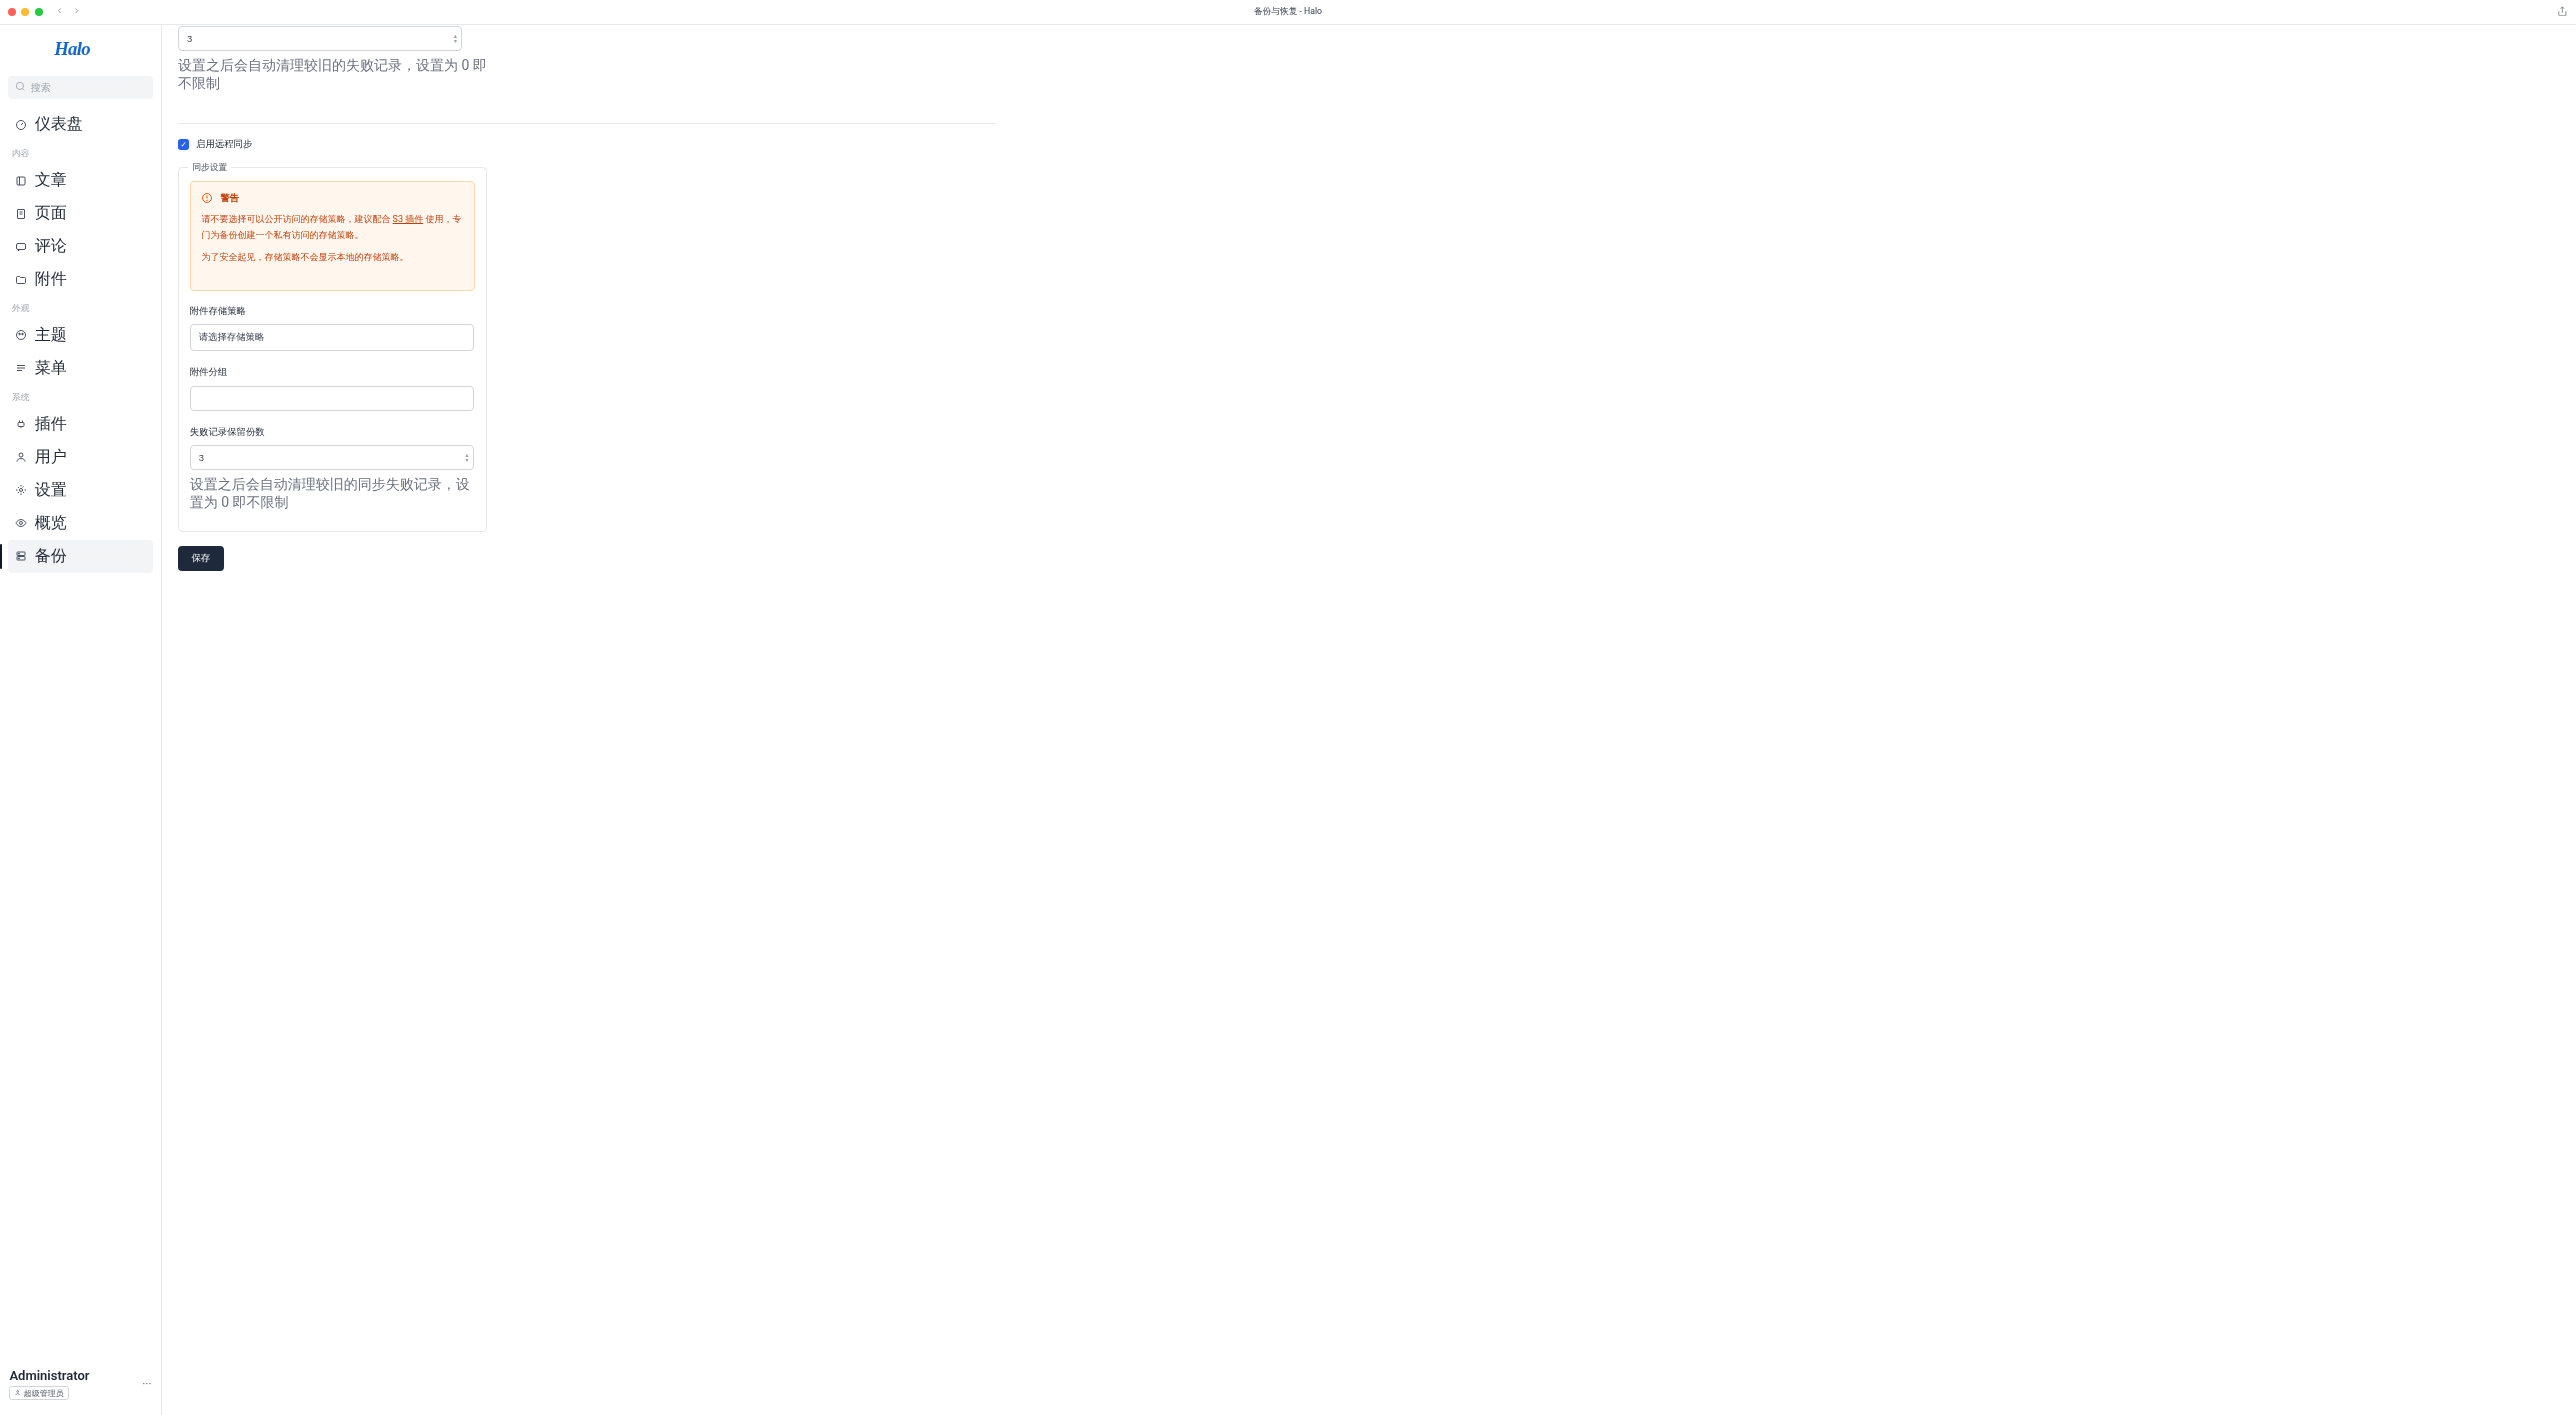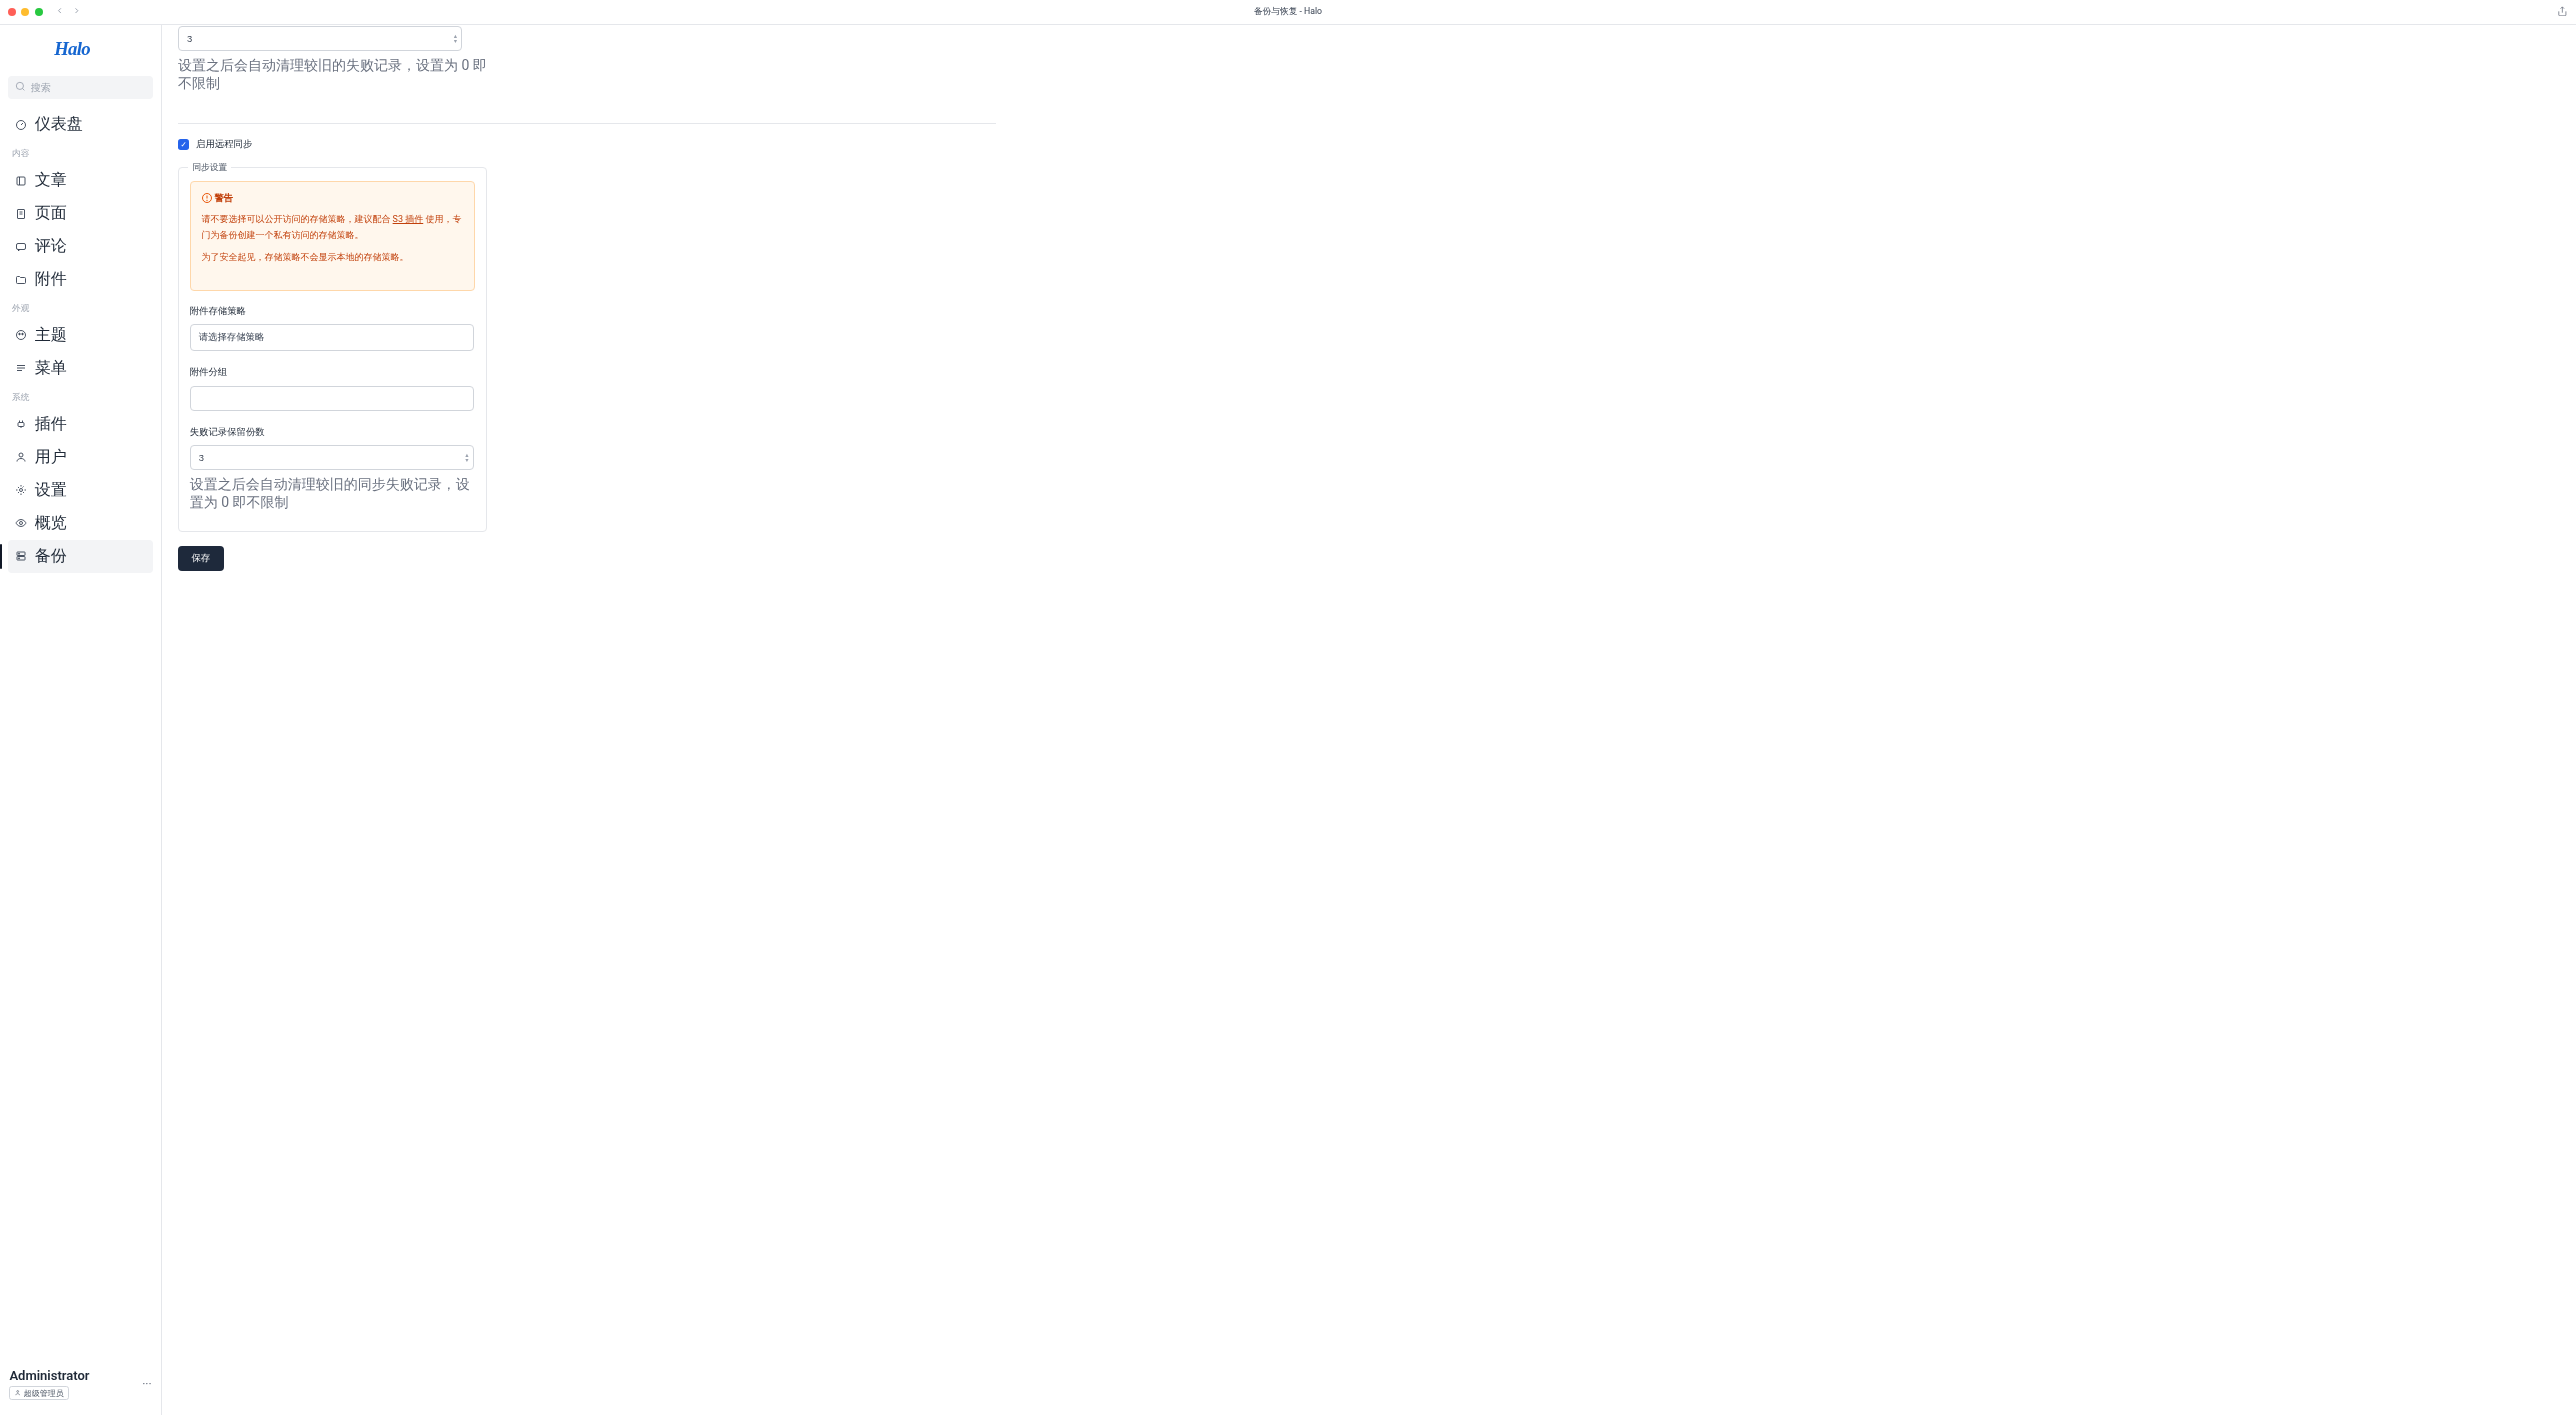--- a/index.html
+++ b/index.html
@@ -60,21 +60,21 @@
 .divider { border: none; border-top: 0.7px solid #e5e7eb; margin: 0 0 13.4px; }
 
 .checkbox-row { display: flex; align-items: center; gap: 6.7px; margin-bottom: 16px; }
 .checkbox-box { width: 11.4px; height: 11.4px; background: #2563eb; border-radius: 2.7px; display: flex; align-items: center; justify-content: center; color: #fff; font-size: 7.4px; }
 .checkbox-label { font-size: 9.4px; color: #1f2937; font-weight: 500; }
 
 .fieldset { border: 0.7px solid #e5e7eb; border-radius: 4px; padding: 13.4px 10.7px 4px; max-width: 309px; position: relative; margin-bottom: 14.8px; }
 .legend { position: absolute; top: -6px; left: 9.4px; background: #fff; padding: 0 4px; font-size: 8.7px; color: #4b5563; }
 
 .alert { background: #fff7ed; border: 0.7px solid #fed7aa; border-radius: 4px; padding: 9.4px 10.7px; margin-bottom: 13.4px; }
-.alert-header { display: flex; align-items: center; gap: 1px; margin-bottom: 6.7px; }
+.alert-header { display: flex; align-items: center; gap: 7px; margin-bottom: 6.7px; }
 .alert-icon { color: #ea580c; }
 .alert-title { color: #c2410c; font-weight: 600; font-size: 9.4px; }
 .alert-body { color: #c2410c; font-size: 9px; line-height: 1.7; }
 .alert-body p { margin-bottom: 6.7px; }
 .alert-body p:last-child { margin-bottom: 16px; }
 .alert-link { color: #c2410c; text-decoration: underline; }
 
 .save-btn { background: #1e293b; color: #fff; border: none; border-radius: 4px; padding: 6px 13.4px; font-size: 9.4px; cursor: pointer; font-weight: 400; }
 </style>
 </head>

